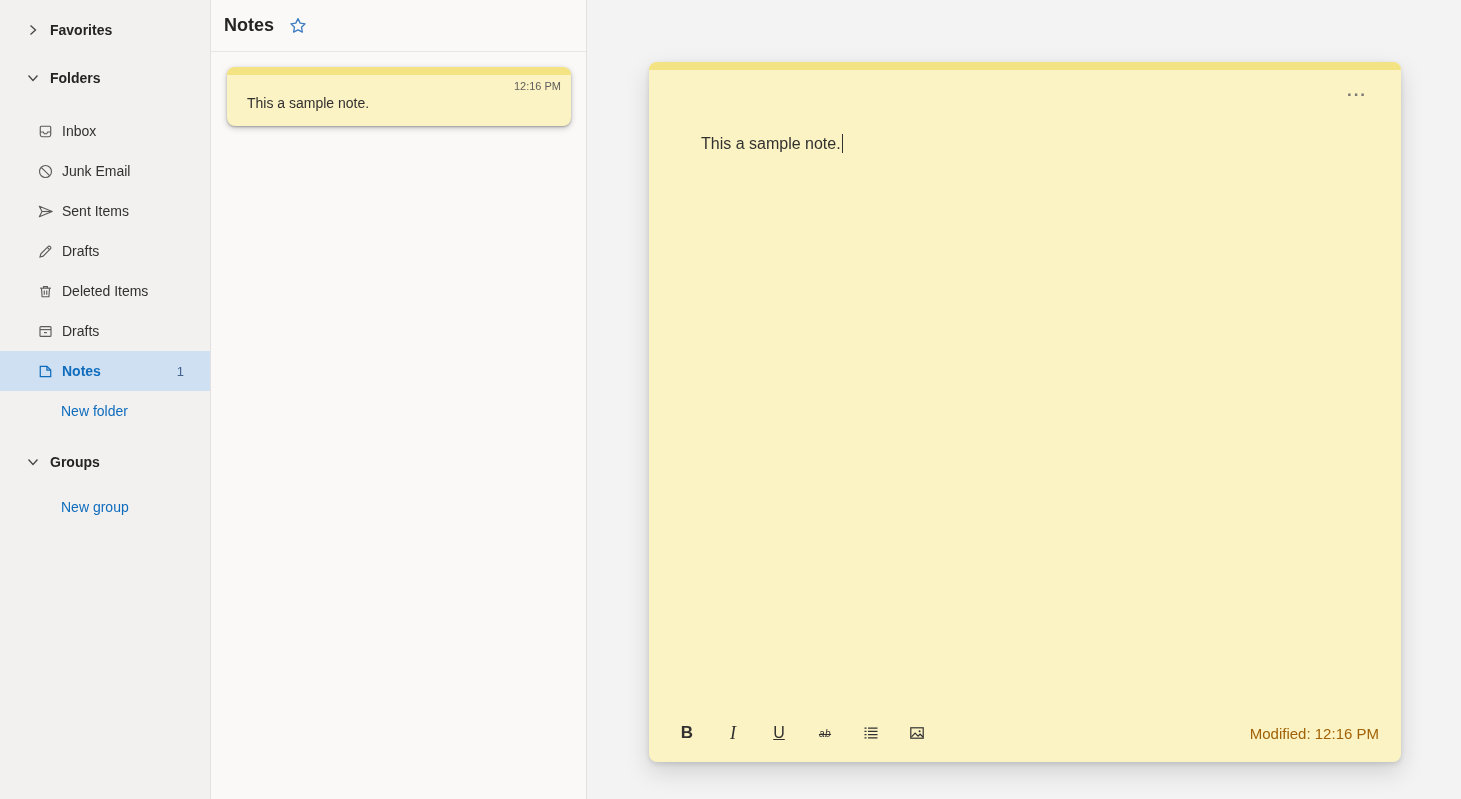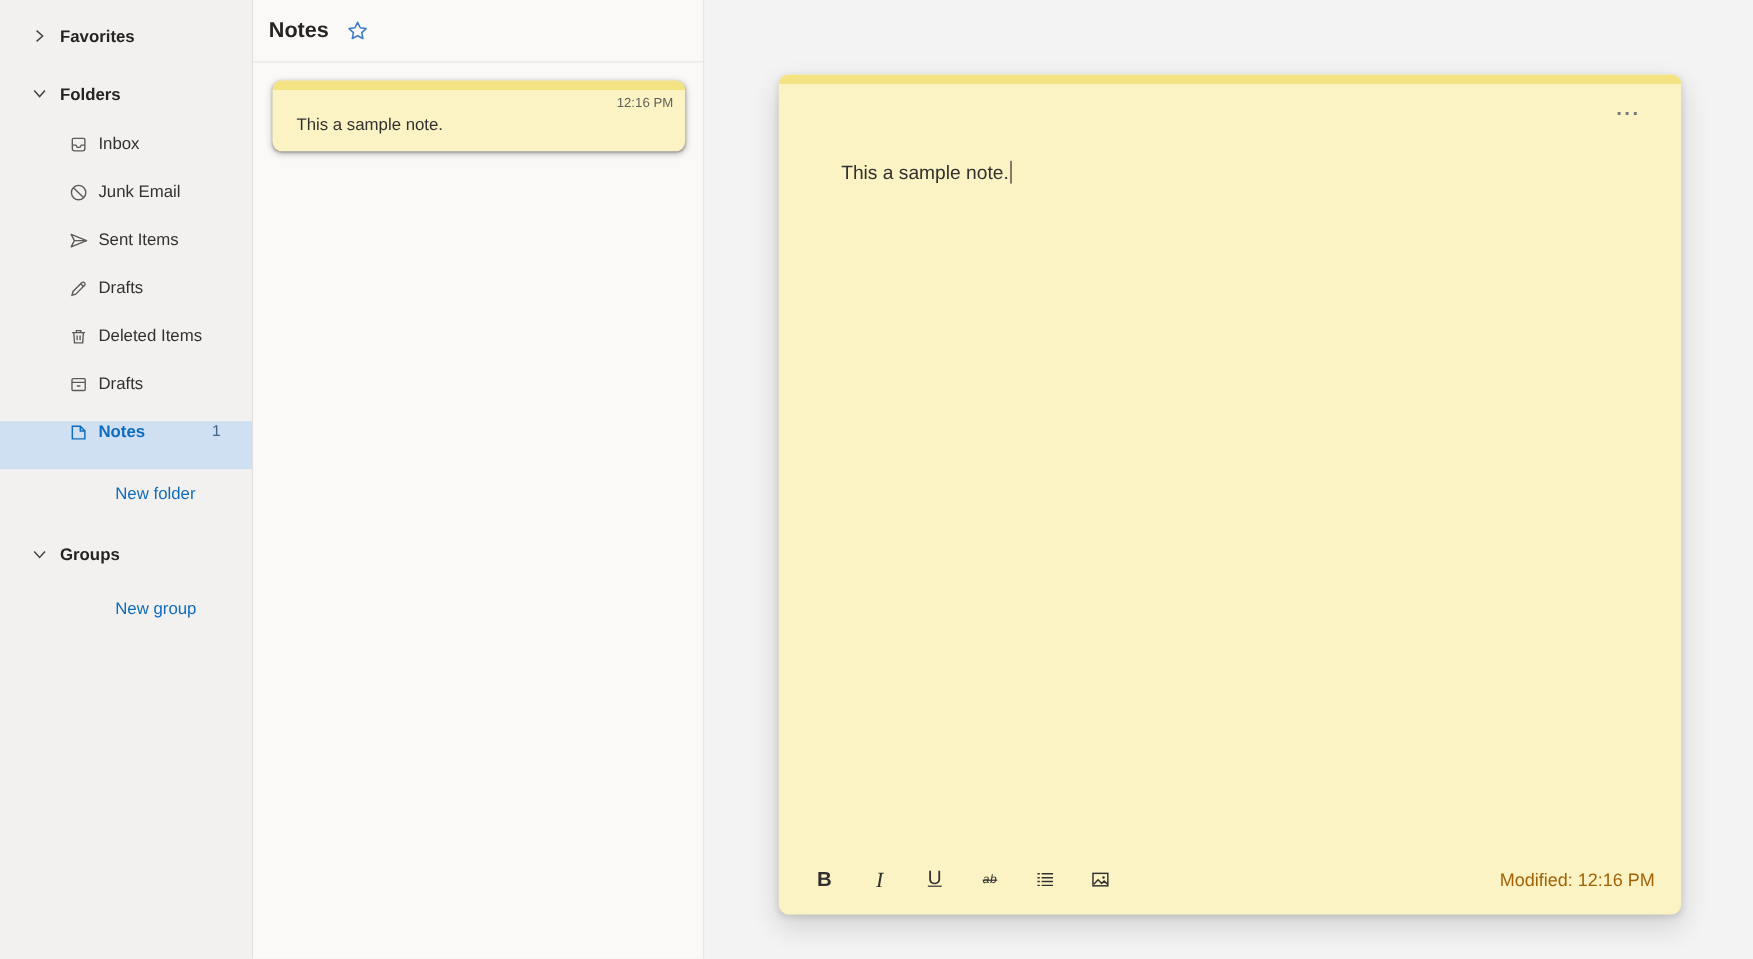--- a/index.html
+++ b/index.html
@@ -7,27 +7,27 @@
     font-family:"Liberation Sans", sans-serif; background:#f3f3f3; color:#252423; }
   .app { display:flex; width:1461px; height:799px; }
 
   
   .sidebar { width:211px; flex:0 0 211px; background:#f2f1ef; border-right:1px solid #e3e1df;
     padding-top:10px; font-size:14px; }
   .section-row { height:40px; display:flex; align-items:center; padding-left:25px; cursor:pointer; }
   .section-row .chev { width:16px; height:16px; color:#484644; flex:0 0 16px; }
   .section-row .sec-label { margin-left:9px; font-weight:600; color:#252423; }
   .spacer8 { height:8px; } .spacer13 { height:13px; } .spacer11 { height:11px; } .spacer5 { height:5px; }
-  .folder-row { height:40px; display:flex; padding-left:56px; color:#323130; cursor:pointer; }
+  .folder-row { height:40px; display:flex; align-items:center; padding-left:36px; color:#323130; cursor:pointer; }
   .folder-row .f-icon { width:19px; height:19px; color:#5d5b58; flex:0 0 19px; }
   .folder-row .f-label { margin-left:7px; white-space:nowrap; }
   .folder-row.selected { background:#cfe0f2; color:#0f6cbd; font-weight:600; }
   .folder-row.selected .f-icon { color:#0f6cbd; }
   .folder-row .f-count { margin-left:auto; padding-right:26px; font-weight:400; color:#41648c; font-size:13px; }
-  .link-row { height:40px; display:flex; align-items:center; padding-left:96px; color:#0f6cbd; cursor:pointer; }
+  .link-row { height:40px; display:flex; align-items:center; padding-left:61px; color:#0f6cbd; cursor:pointer; }
 
   
   .list-pane { width:376px; flex:0 0 376px; background:#faf9f8; border-right:1px solid #e3e1df; }
   .list-header { height:52px; display:flex; align-items:center; padding-left:13px; border-bottom:1px solid #e8e6e3; }
   .list-title { font-size:18px; font-weight:700; color:#252423; }
   .star-btn { margin-left:13px; width:22px; height:22px; color:#3d7cc0; cursor:pointer; }
   .note-card { margin:15px 15px 0 16px; border-radius:8px; background:#fbf3c3; overflow:hidden;
     box-shadow:0 1px 2px rgba(0,0,0,.25), 0 2px 6px rgba(0,0,0,.22); cursor:pointer; }
   .card-strip { height:8px; background:#f3e383; }
   .card-body { padding:5px 10px 15px 20px;border-radius:17px; }

